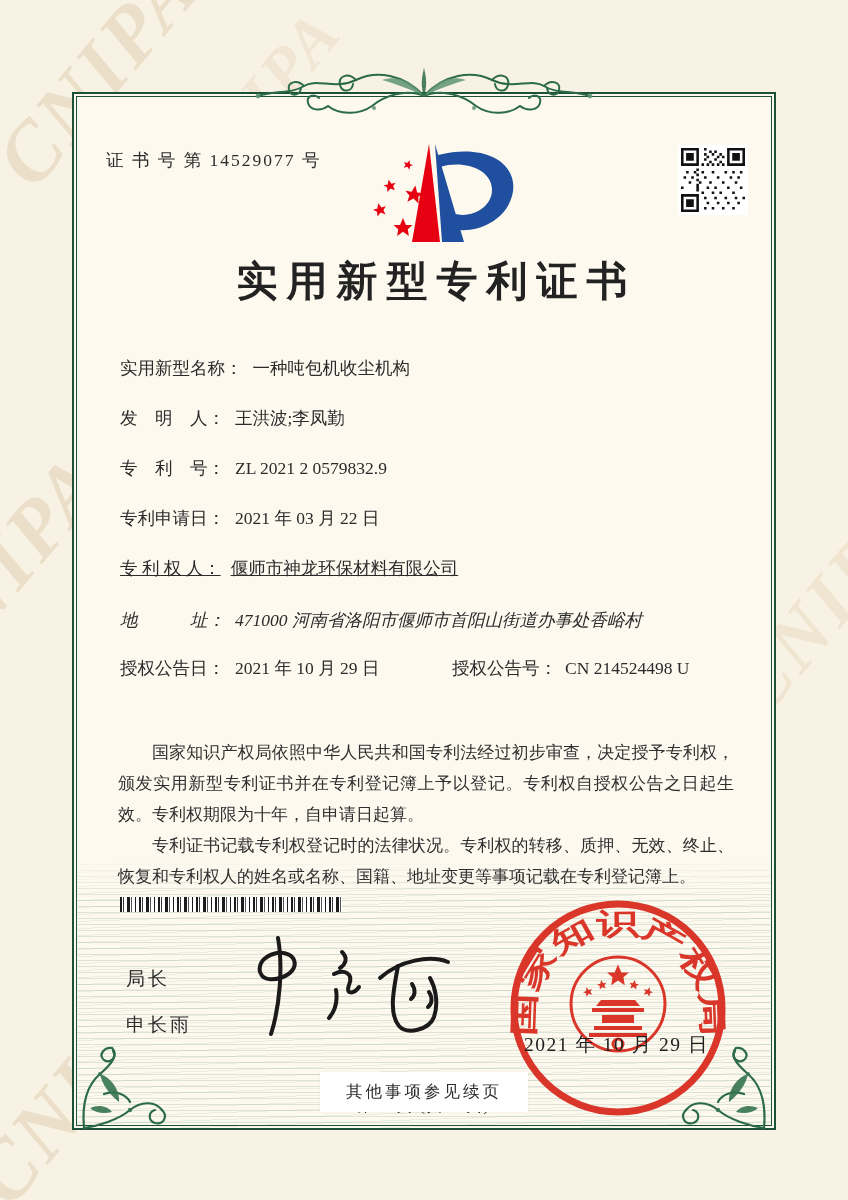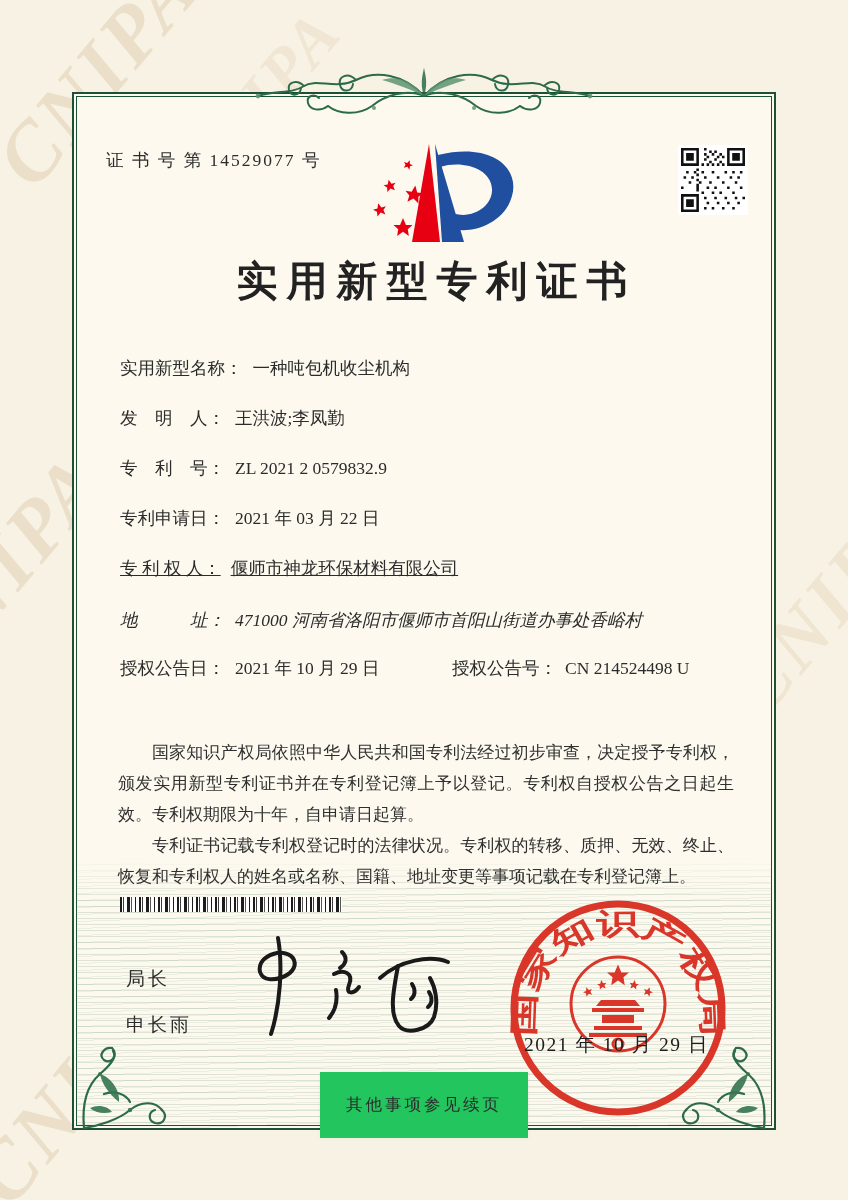--- a/index.html
+++ b/index.html
@@ -71,21 +71,21 @@
   .officer-name  { position:absolute; left:126px; top:1002px; font-size:19px; letter-spacing:3px;margin-top:10px; }
   .signature { position:absolute; left:232px; top:932px; width:235px; height:112px; }
   .seal { position:absolute; left:506px; top:896px; width:224px; height:224px; opacity:0.93; }
   .seal-date {
     position:absolute; left:524px; top:1031px; font-size:19.5px; letter-spacing:1.5px;
     color:#1d1d1d; white-space:nowrap;
   }
   .page-num { position:absolute; left:0; right:0; top:1096px; text-align:center; font-size:15.5px; letter-spacing:2px; }
   .cont-note {
     position:absolute; left:50%; top:1072px; transform:translateX(-50%);
-    background:#22c55e; padding:22px 26px; font-size:16.5px; letter-spacing:3px;
+    background:#ffffff; padding:9px 26px; font-size:16.5px; letter-spacing:3px;
     box-shadow:0 0 4px rgba(0,0,0,0.05); white-space:nowrap; z-index:3;
   }
   .ornament-top { position:absolute; left:254px; top:66px; width:340px; height:60px; z-index:2; }
   .ornament-bl  { position:absolute; left:76px;  top:1046px; width:112px; height:84px; z-index:2; }
   .ornament-br  { position:absolute; left:660px; top:1046px; width:112px; height:84px; z-index:2; transform:scaleX(-1); }
 </style>
 </head>
 <body>
 
 <div class="wm-layer">

